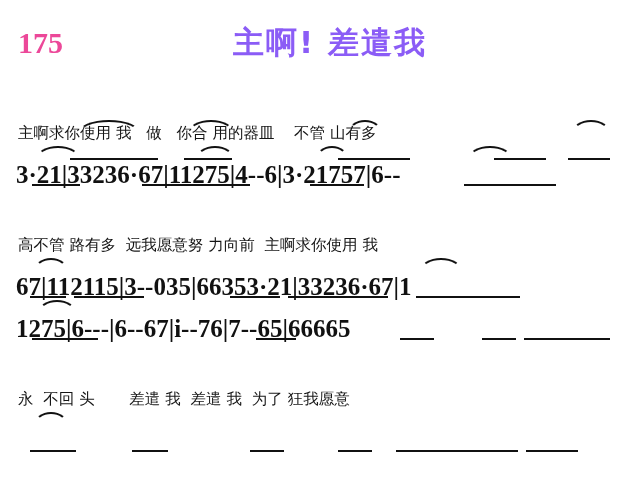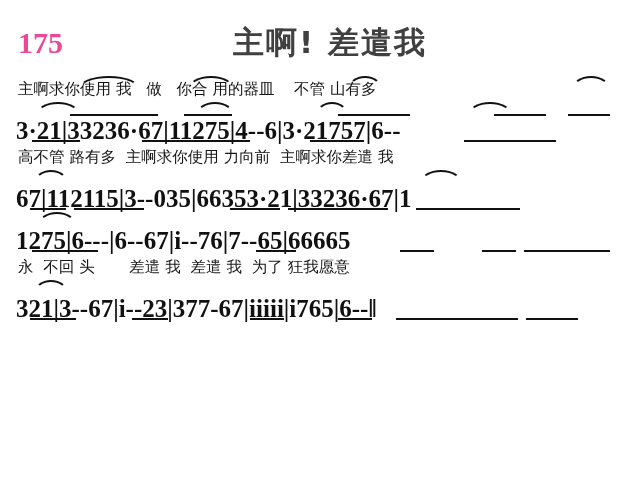--- a/index.html
+++ b/index.html
@@ -40,21 +40,21 @@
   .song-title {
     position: absolute;
     left: 0;
     right: 0;
     top: 22px;
     text-align: center;
     font-family: "DejaVu Sans", sans-serif;
     font-weight: bold;
     font-size: 31px;
     letter-spacing: 2px;
-    color: #404040;
+    color: #8b5cf6;
     padding-left: 28px;
   }
   
   .system {
     position: relative;
     margin: 0 0 0 0;
     padding: 0 10px 0 16px;
   }
   .notes-row {
     position: relative;
@@ -71,20 +71,21 @@
   }
   .lyrics-row {
     font-family: "DejaVu Sans", sans-serif;
     font-size: 15.5px;
     line-height: 22px;
     white-space: pre;
     letter-spacing: 0px;
     color: #151515;
     height: 26px;
     padding-left: 2px;
+    margin-top: 44px;
   }
   
   .slur {
     position: absolute;
     border: 2px solid #111;
     border-bottom: none;
     border-left-color: transparent;
     border-right-color: transparent;
     border-radius: 50% 50% 0 0 / 100% 100% 0 0;
     height: 11px;
@@ -125,21 +126,21 @@
     <div class="system-inner">
       <div class="notes-row">3·21|33236·67|11275|4--6|3·21757|6--</div>
       <div class="slur" style="left:20px; top:-2px; width:40px;"></div>
       <div class="slur" style="left:180px; top:-2px; width:34px;"></div>
       <div class="slur" style="left:300px; top:-2px; width:28px;"></div>
       <div class="slur" style="left:452px; top:-2px; width:40px;"></div>
       <div class="beam" style="left:16px; top:36px; width:48px;"></div>
       <div class="beam" style="left:126px; top:36px; width:108px;"></div>
       <div class="beam" style="left:294px; top:36px; width:54px;"></div>
       <div class="beam" style="left:448px; top:36px; width:92px;"></div>
-      <div class="lyrics-row">高不管 路有多  主啊求你使用 力向前  主啊求你差遣 我</div>
+      <div class="lyrics-row">高不管 路有多  远我愿意努 力向前  主啊求你使用 我</div>
     </div>
   </div>
 
   <div class="system">
     <div class="system-inner">
       <div class="notes-row">67|112115|3--035|66353·21|33236·67|1</div>
       <div class="slur" style="left:18px; top:-2px; width:30px;"></div>
       <div class="slur" style="left:404px; top:-2px; width:38px;"></div>
       <div class="beam" style="left:14px; top:36px; width:36px;"></div>
       <div class="beam" style="left:58px; top:36px; width:70px;"></div>
@@ -157,21 +158,20 @@
       <div class="beam" style="left:240px; top:36px; width:40px;"></div>
       <div class="beam" style="left:384px; top:36px; width:34px;"></div>
       <div class="beam" style="left:466px; top:36px; width:34px;"></div>
       <div class="beam" style="left:508px; top:36px; width:86px;"></div>
       <div class="lyrics-row">永  不回 头       差遣 我  差遣 我  为了 狂我愿意</div>
     </div>
   </div>
 
   <div class="system">
     <div class="system-inner">
-      <div class="notes-row">321|3--67|i--23|377-67|iiiii|i765|6--‖</div>
       <div class="slur" style="left:18px; top:-2px; width:30px;"></div>
       <div class="beam" style="left:14px; top:36px; width:46px;"></div>
       <div class="beam" style="left:116px; top:36px; width:36px;"></div>
       <div class="beam" style="left:234px; top:36px; width:34px;"></div>
       <div class="beam" style="left:322px; top:36px; width:34px;"></div>
       <div class="beam" style="left:380px; top:36px; width:122px;"></div>
       <div class="beam" style="left:510px; top:36px; width:52px;"></div>
     </div>
   </div>
 

